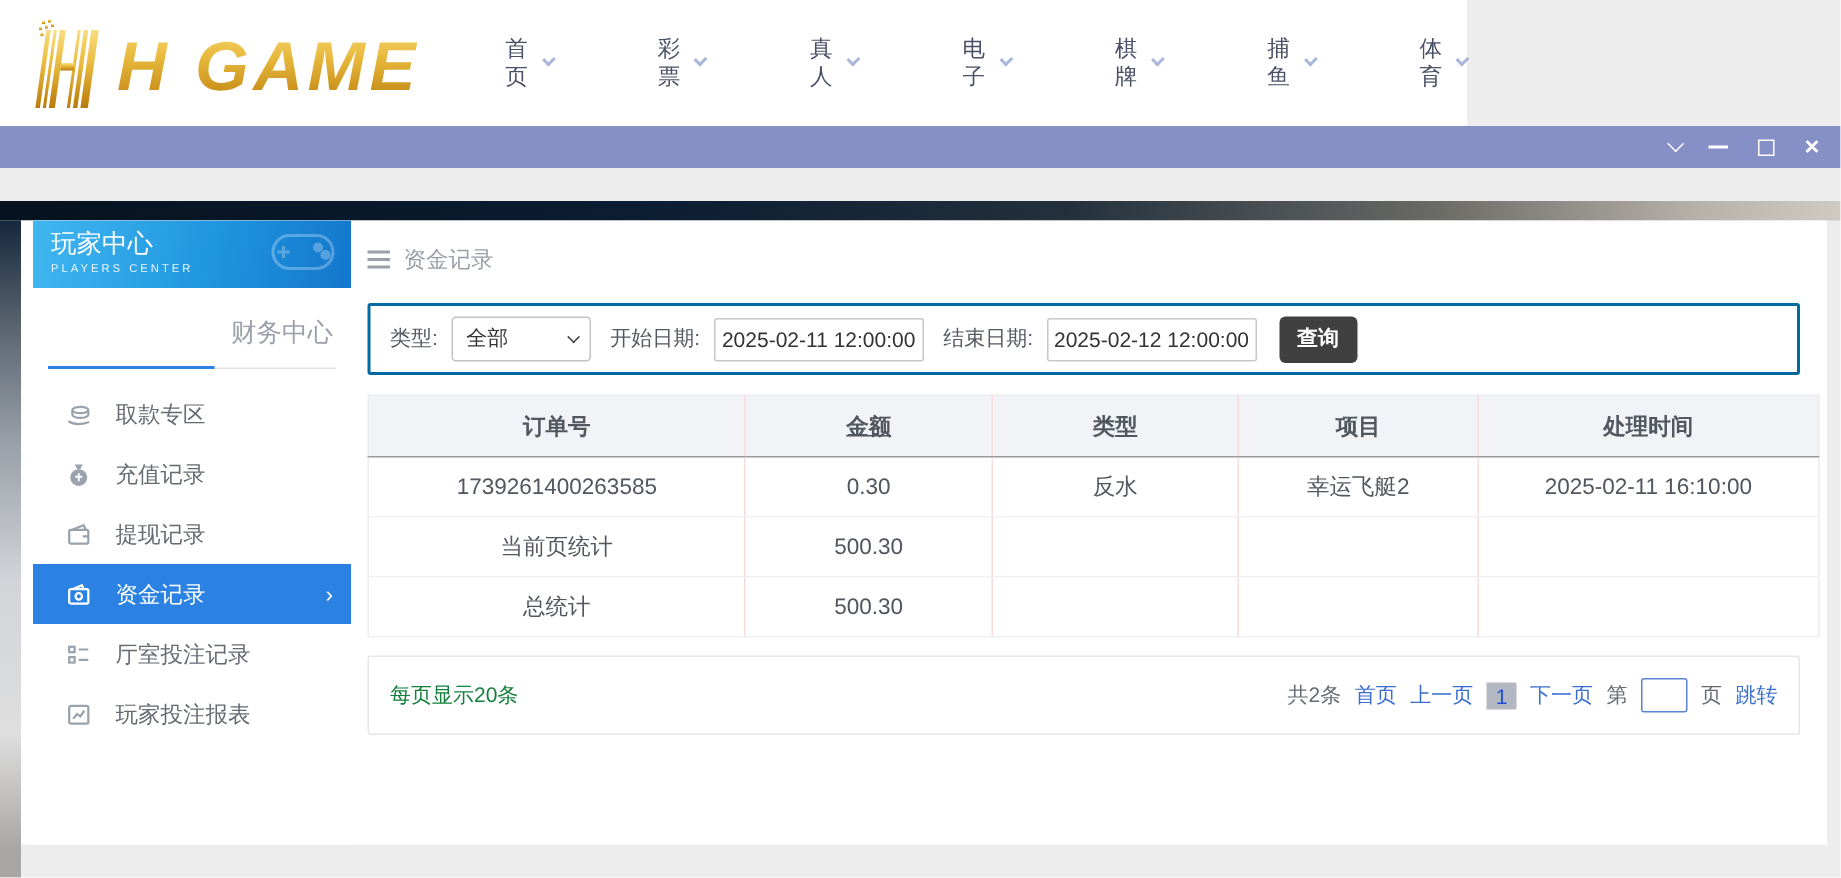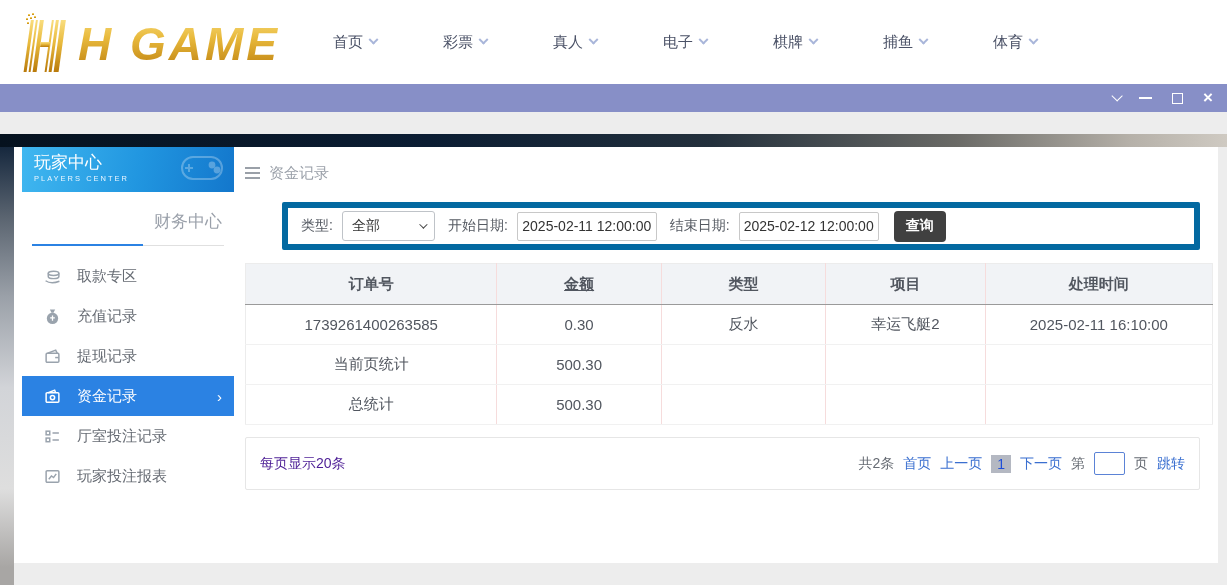--- a/index.html
+++ b/index.html
@@ -3,21 +3,21 @@
 <meta charset="utf-8">
 <style>
   * { margin:0; padding:0; box-sizing:border-box; }
   html,body { width:1227px; height:585px; }
   body {
     position:relative; overflow:hidden;
     background:#ededed;
     font-family:"Liberation Sans", sans-serif;
   }
   
-  .top-header { position:absolute; left:0; top:0; width:1227px; height:84px; background:#ffffff;text-align:center; }
+  .top-header { position:absolute; left:0; top:0; width:978px; height:84px; background:#ffffff;text-align:center; }
   .logo { position:absolute; left:20px; top:10px; display:flex; align-items:flex-end; height:64px; cursor:pointer; }
   .logo-text {
     font-size:46px; font-weight:800; font-style:italic; letter-spacing:3px; line-height:60px;
     background:linear-gradient(180deg,#f9dd7e 0%,#e8b93c 40%,#b97a0a 100%);
     -webkit-background-clip:text; background-clip:text; color:transparent;
   }
   .nav { position:absolute; left:333px; top:0; height:84px; display:flex; align-items:center; gap:66px; }
   .nav-item { display:flex; align-items:center; gap:7px; font-size:15px; color:#4a5166; cursor:pointer; }
   .chev { width:7px; height:7px; border-right:2px solid #a9b6da; border-bottom:2px solid #a9b6da;
           transform:rotate(45deg) translate(-2px,-2px); }
@@ -55,22 +55,22 @@
   .menu-item .icon { color:#9aa3ad; display:flex; align-items:center; }
   .menu-item.active { background:#2b82e3; color:#ffffff; }
   .menu-item.active .icon { color:#ffffff; }
   .menu-arrow { margin-left:auto; color:#fff; font-size:15px; line-height:15px; }
   
   .content { position:absolute; left:231px; top:0; width:955px; }
   .crumb { display:flex; align-items:center; gap:9px; margin-top:12px; height:28px; color:#999fa8; font-size:15px; }
   .burger { width:15px; height:2px; background:#9aa0a8; position:relative; display:inline-block; }
   .burger::before, .burger::after { content:""; position:absolute; left:0; width:15px; height:2px; background:#9aa0a8; }
   .burger::before { top:-5px; } .burger::after { top:5px; }
-  .filter-box { margin-top:15px; height:48px; border:6px solid #0369a1; border-radius:2px; background:#fff;
-    display:flex; align-items:center; padding:0 13px; gap:9px;margin-left:37px; }
+  .filter-box { margin-top:15px; height:48px; border:2px solid #0369a1; border-radius:2px; background:#fff;
+    display:flex; align-items:center; padding:0 13px; gap:9px; }
   .f-label { font-size:14px; color:#555a62; }
   .fake-select { width:93px; height:30px; border:1px solid #bfc3c8; border-radius:3px; background:#fff;
     display:flex; align-items:center; justify-content:space-between; padding:0 9px; font-size:14px; color:#333;
     cursor:pointer; margin-right:4px; }
   .sel-chev { width:6px; height:6px; border-right:1.8px solid #444; border-bottom:1.8px solid #444;
     transform:rotate(45deg) translateY(-2px); }
   .date-input { width:140px; height:29px; border:1px solid #c8c8c8; border-radius:2px; font-size:14px;
     color:#333; text-align:center; font-family:"Liberation Sans",sans-serif; margin-right:4px; }
   .search-btn { width:52px; height:31px; background:#404040; border:none; border-radius:4px; color:#fff;
     font-size:14px; cursor:pointer; margin-left:2px; font-family:"Liberation Sans",sans-serif;font-weight:bold; }
@@ -78,21 +78,21 @@
   table.records { margin-top:13px; width:968px; border-collapse:collapse; border:1px solid #ececec; background:#fff; }
   table.records th { background:#f1f3f6; height:41px; font-size:15px; font-weight:bold; color:#51565f;
     border-bottom:1px solid #9a9a9a; border-right:1px solid #f6dcdc; text-align:center; }
   table.records td { height:40px; font-size:15px; color:#51565f; text-align:center;
     border-right:1px solid #f6dcdc; border-bottom:1px solid #f1f1f1; background:#fff; }
   table.records th:last-child, table.records td:last-child { border-right:none; }
   .col-order { width:26%; } .col-amt { width:17%;text-decoration:underline; } .col-type { width:17%; } .col-item { width:16.5%; } .col-time { width:23.5%; }
   
   .pager-box { margin-top:12px; height:53px; border:1px solid #e6e6e6; border-radius:2px; background:#fff;
     display:flex; align-items:center; justify-content:space-between; padding:0 14px; }
-  .page-size { font-size:14px; color:#4c1d95; }
+  .page-size { font-size:14px; color:#15803d; }
   .pager-right { display:flex; align-items:center; gap:9px; font-size:14px; }
   .pg-total { color:#666b73; }
   .pg-link { color:#3a6fd0; cursor:pointer; text-decoration:none; }
   .pg-current { background:#b4b8c2; color:#1f4fd8; padding:1px 6px; font-size:14px; }
   .pg-text { color:#666b73; }
   .jump-input { width:31px; height:23px; border:1px solid #5b83d6; border-radius:2px; }
 </style>
 </head>
 <body>
 

